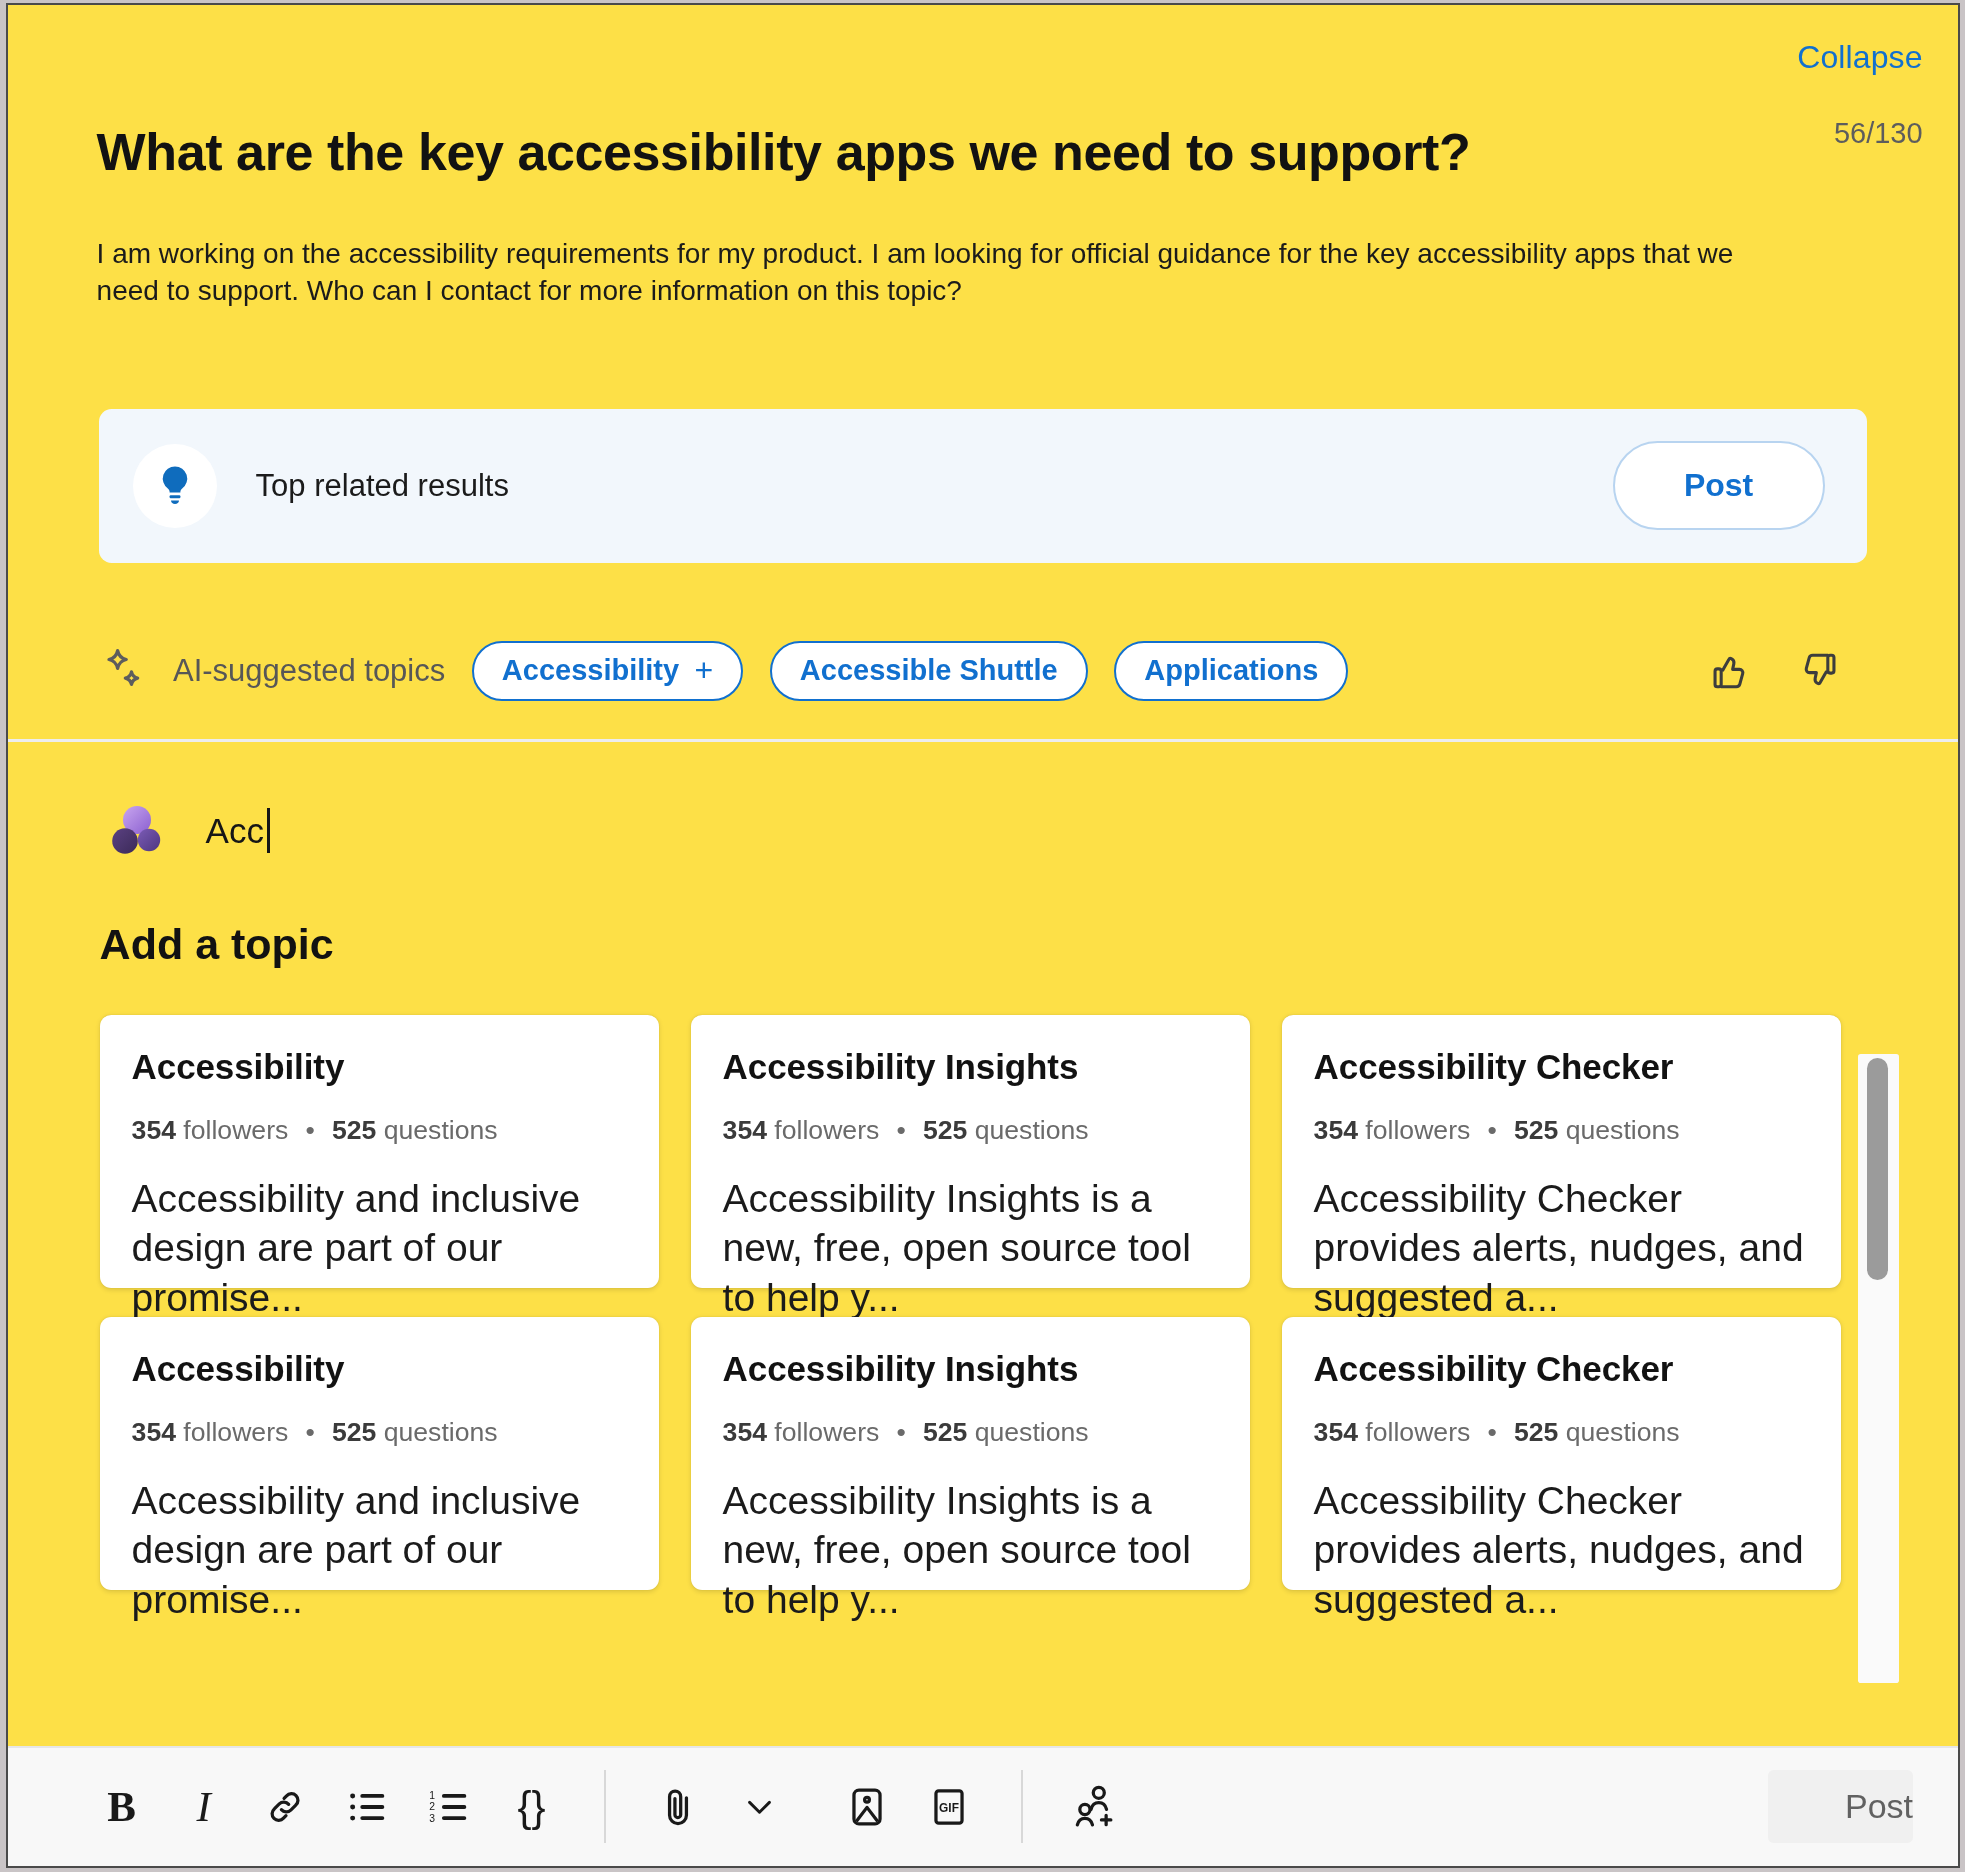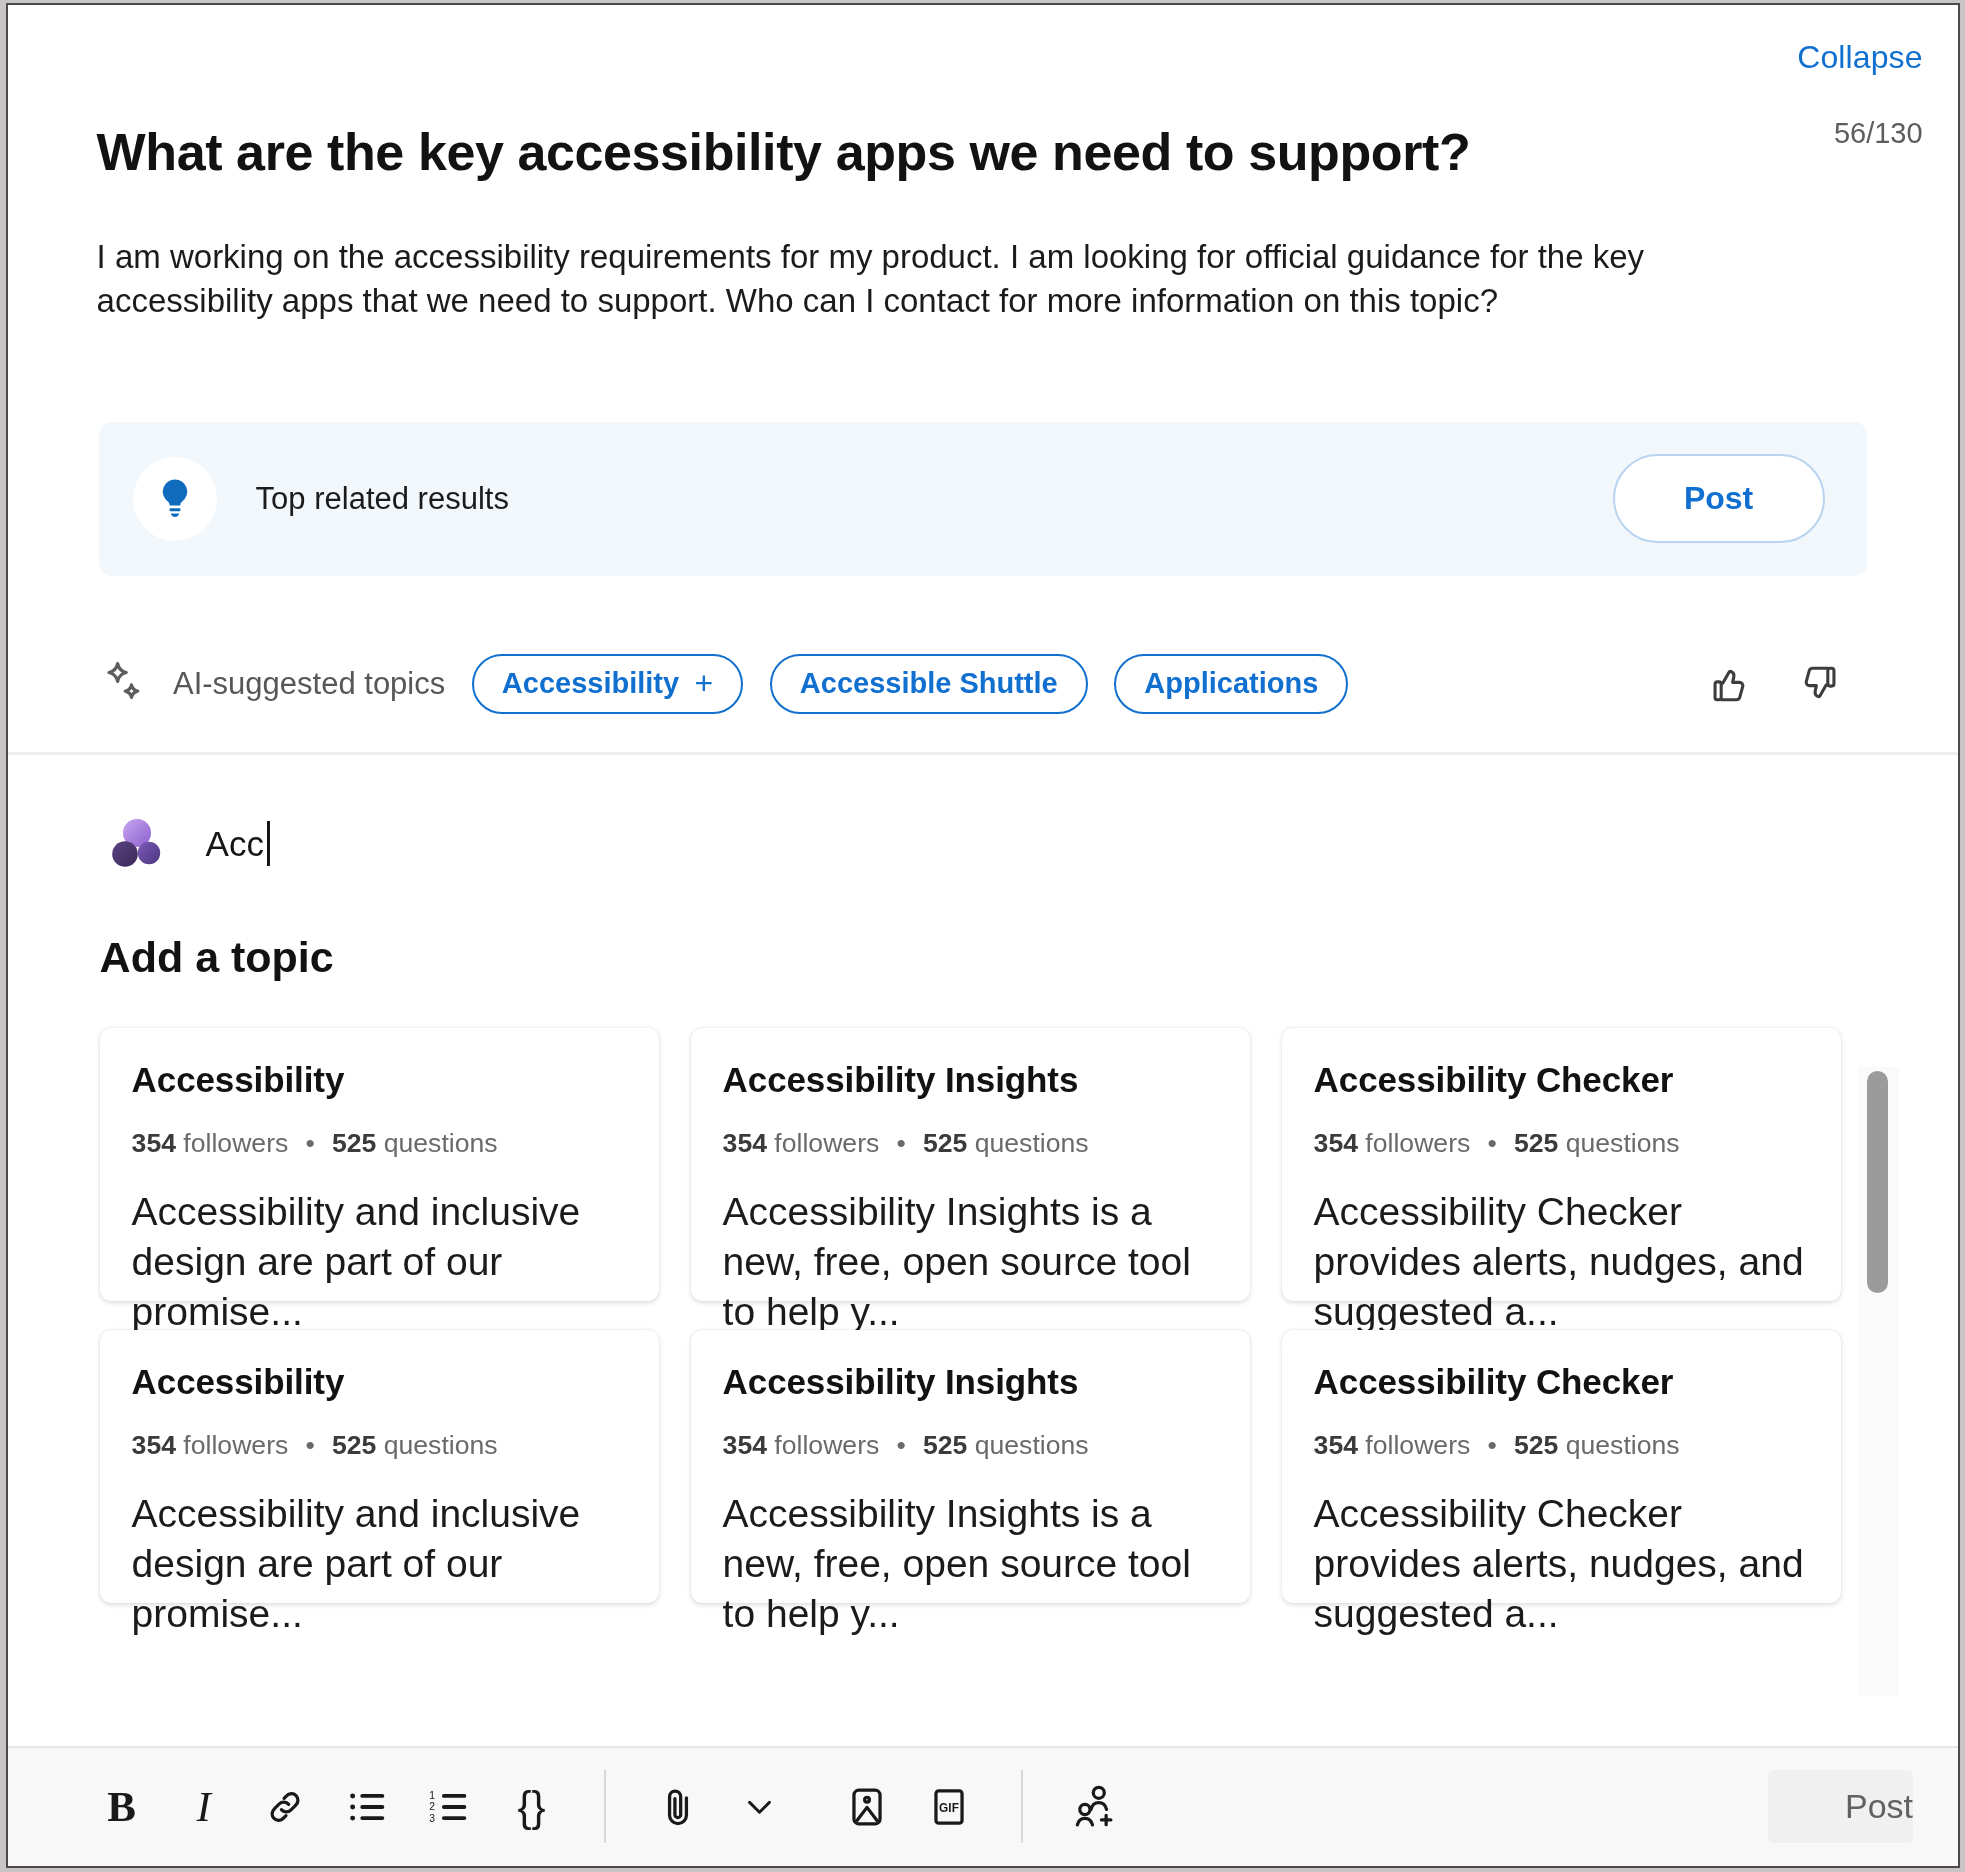--- a/index.html
+++ b/index.html
@@ -10,21 +10,21 @@
     background: #c9c4c6;
     font-family: "Liberation Sans", sans-serif;
   }
 
   #app {
     position: absolute;
     left: 5.6px;
     top: 2.8px;
     width: 1954px;
     height: 1865px;
-    background: #ffffff;
+    background: #fde047;
     border: 2.1px solid #4a4a4a;
     overflow: hidden;
     display: flex;
     flex-direction: column;
   }
 
   
   .compose-top {
     position: relative;
     padding: 0 0 0 0;
@@ -55,21 +55,21 @@
     font-size: 52px;
     font-weight: 700;
     color: #121212;
     line-height: 1.16;
     letter-spacing: -0.4px;
   }
 
   .q-body {
     margin: 53px 0 0 89px;
     width: 1691px;
-    font-size: 33px;
+    font-size: 28px;
     line-height: 1.33;
     color: #1b1b1b;
   }
 
   
   .banner {
     margin: 99px 0 0 91px;
     width: 1768px;
     height: 154px;
     background: #f2f7fc;

